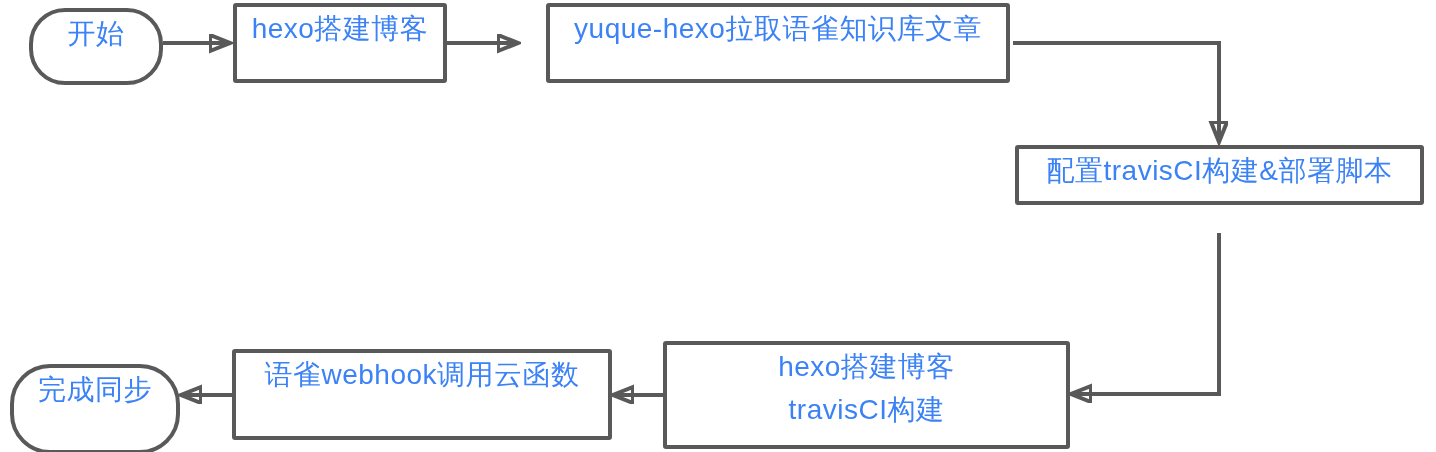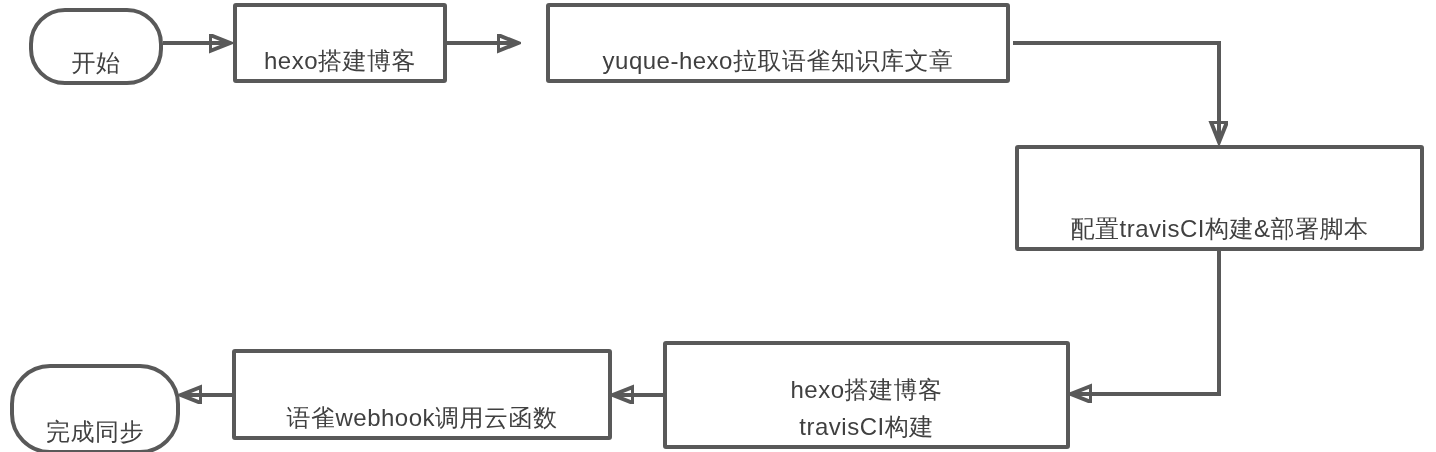--- a/index.html
+++ b/index.html
@@ -28,24 +28,24 @@
     stroke-width: 4;
   }
   .node {
     position: absolute;
     box-sizing: border-box;
     background: #ffffff;
     border: 4px solid #595959;
     display: flex;
     flex-direction: column;
     align-items: center;
-    justify-content: flex-end;
+    justify-content: flex-start;
     text-align: center;
-    color: #404040;
-    font-size: 24px;
+    color: #3b82f6;
+    font-size: 28px;
     line-height: 1.55;
     letter-spacing: 0.5px;
   }
   .process {
     border-radius: 3px;
   }
   .terminator-start {
     border-radius: 36px;
   }
   .terminator-end {
@@ -77,21 +77,21 @@
   </div>
 
   <div class="node process" style="left:233px; top:3px; width:214px; height:80px;">
     <span>hexo搭建博客</span>
   </div>
 
   <div class="node process" style="left:546px; top:3px; width:464px; height:80px;">
     <span>yuque-hexo拉取语雀知识库文章</span>
   </div>
 
-  <div class="node process" style="left:1015px; top:145px; width:409px; height:106px;">
+  <div class="node process" style="left:1015px; top:145px; width:409px; height:60px;">
     <span>配置travisCI构建&amp;部署脚本</span>
   </div>
 
   <div class="node process" style="left:663px; top:341px; width:407px; height:108px;">
     <span>hexo搭建博客</span>
     <span>travisCI构建</span>
   </div>
 
   <div class="node process" style="left:232px; top:349px; width:380px; height:91px;">
     <span>语雀webhook调用云函数</span>

